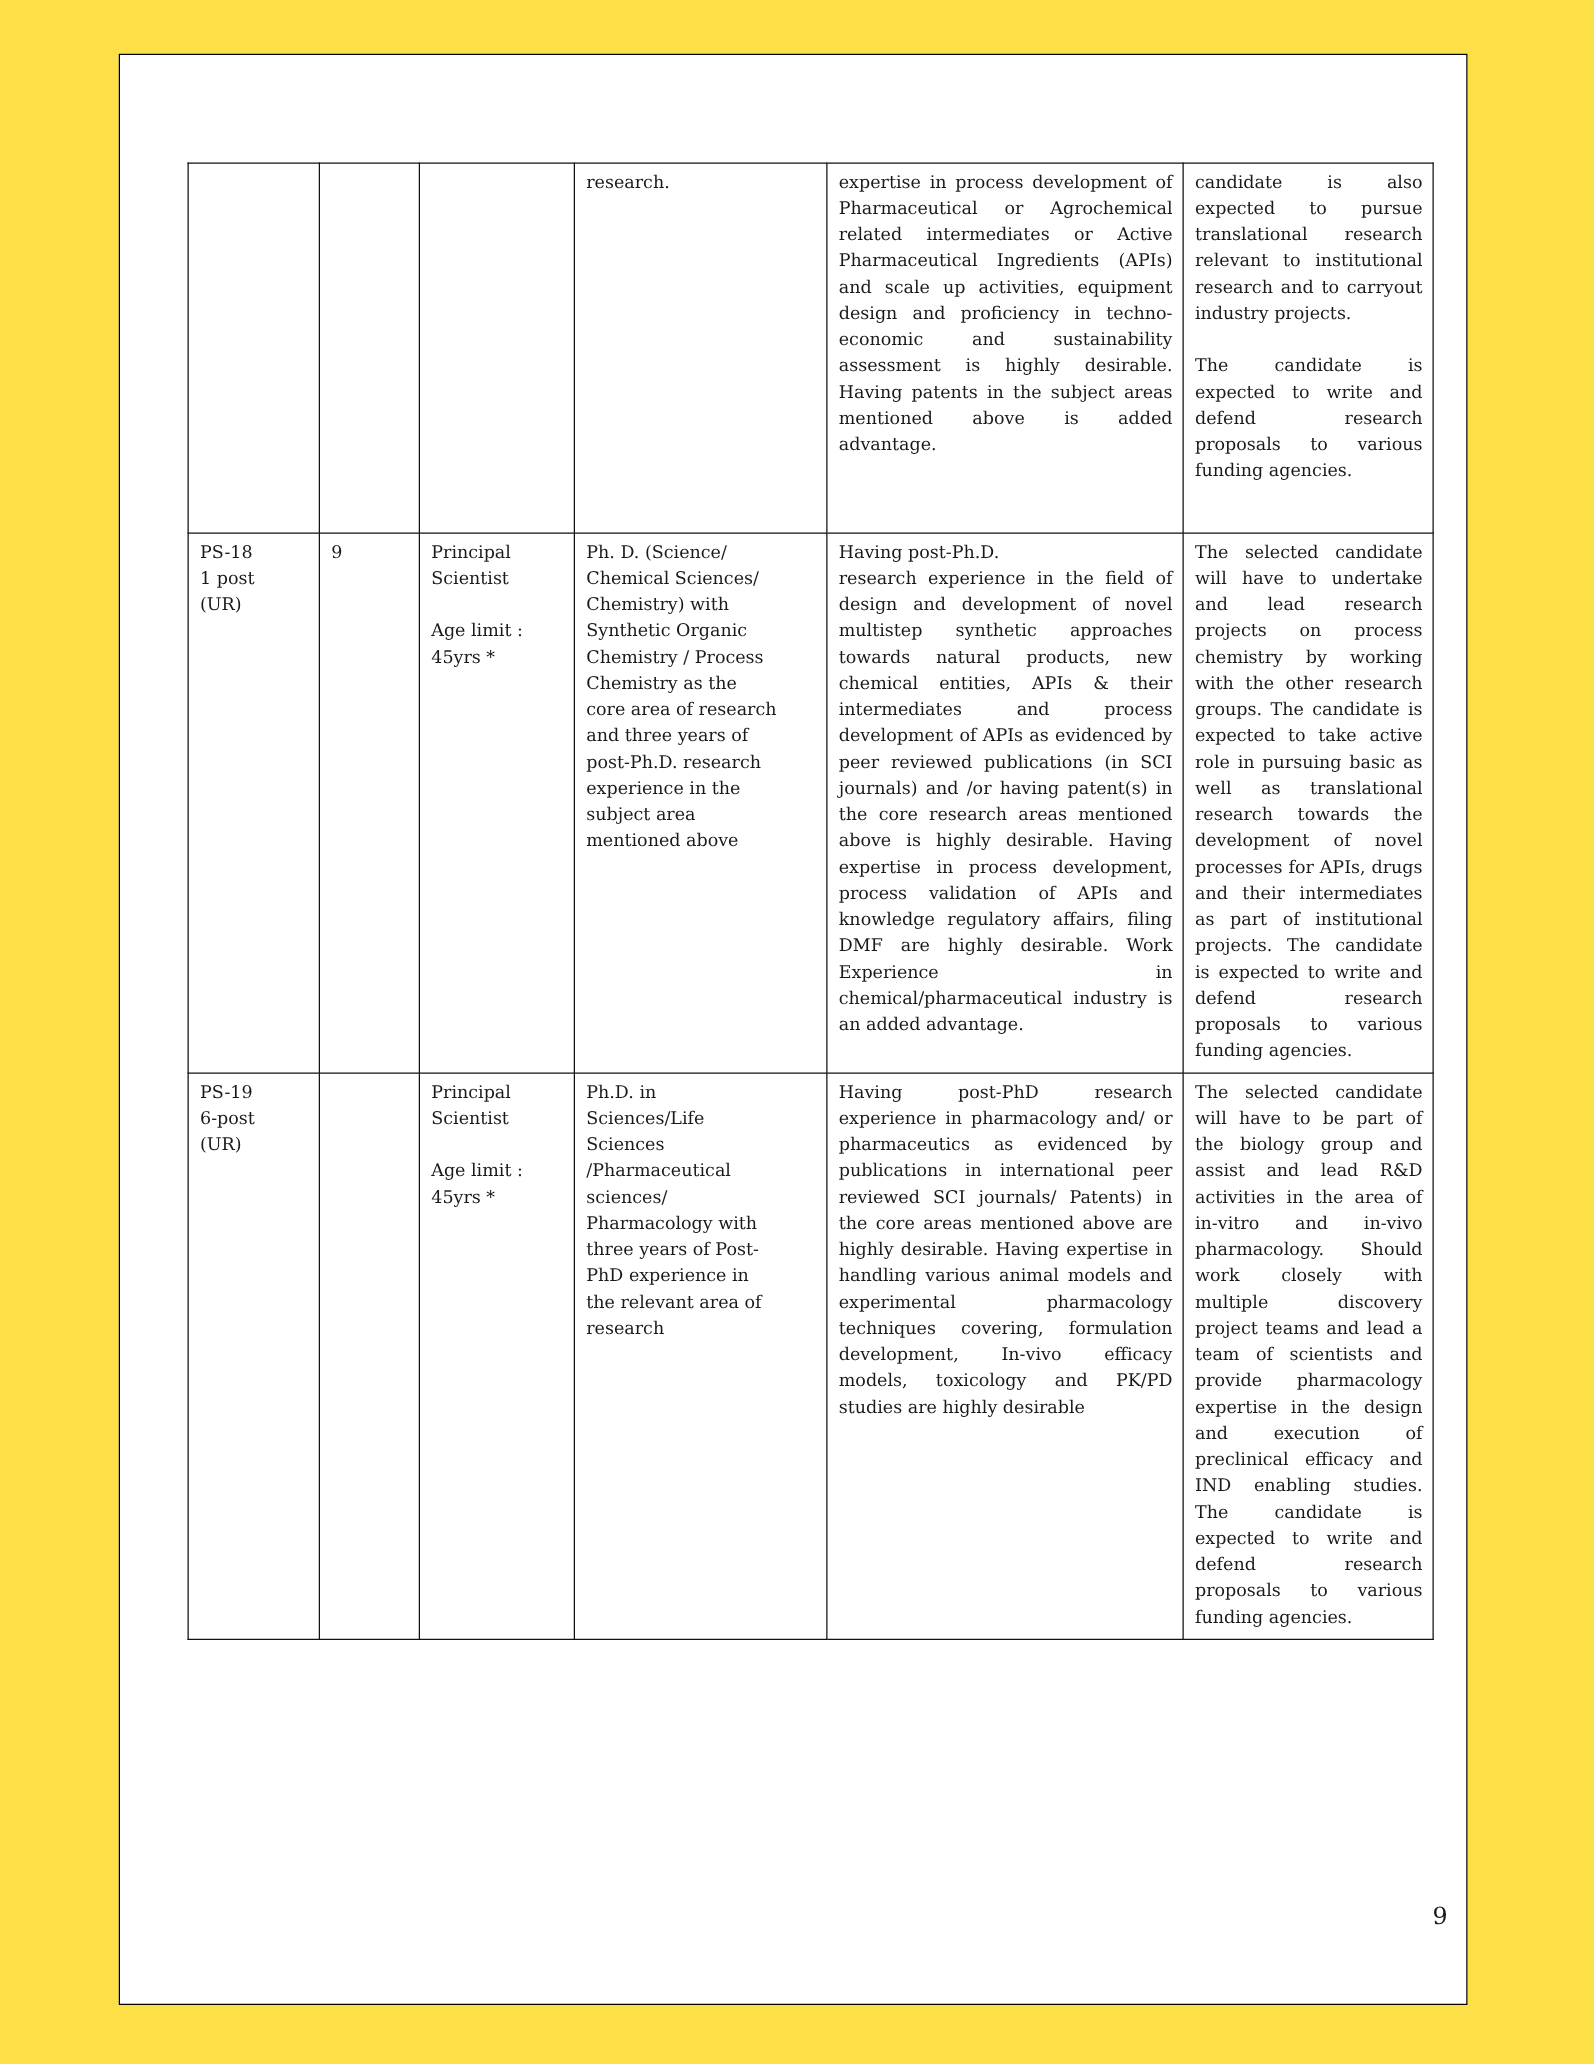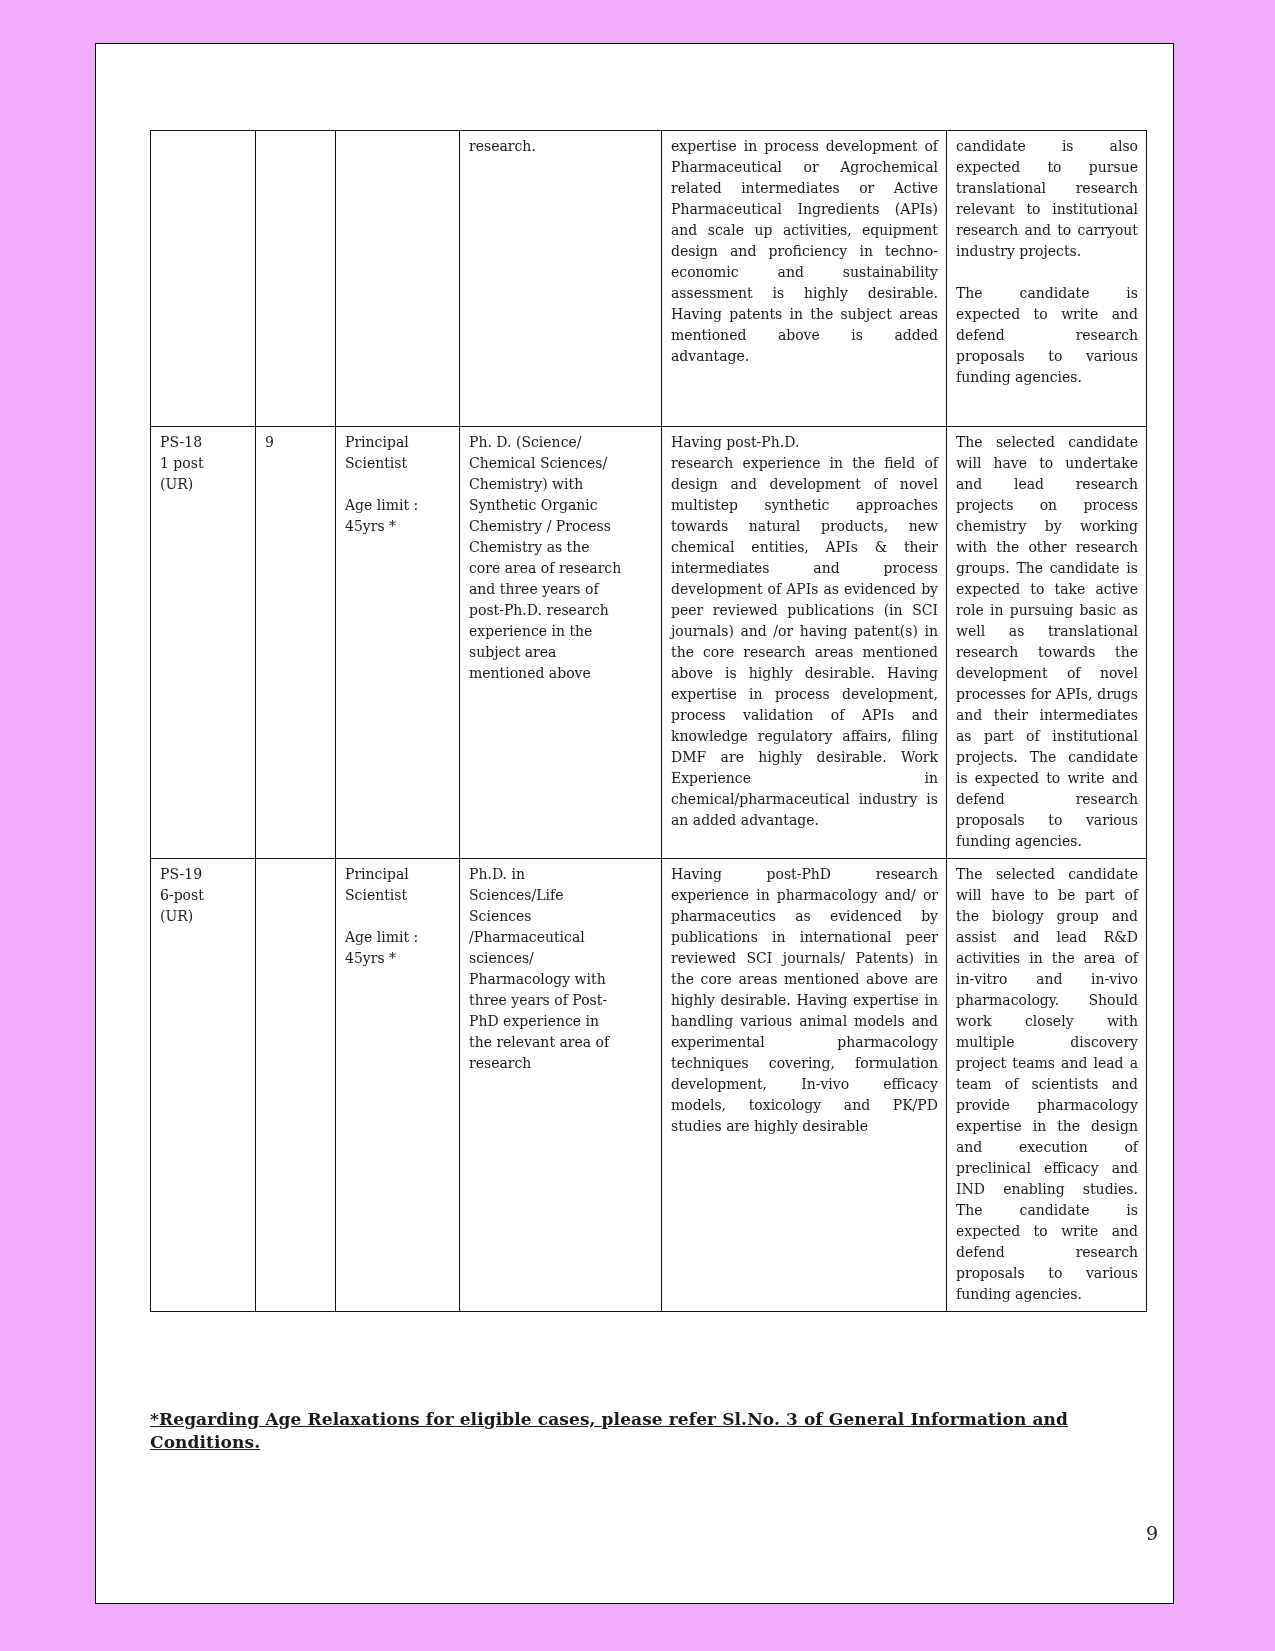--- a/index.html
+++ b/index.html
@@ -2,21 +2,21 @@
 <html><head>
 <meta charset="utf-8">
 <style>
   * { margin: 0; padding: 0; box-sizing: border-box; }
   html, body { background: #ffffff; }
   body { font-family: "DejaVu Serif", serif; color: #1a1a1a; }
   #canvas {
     position: relative;
     width: 1275px;
     height: 1651px;
-    background: #f0abfc;
+    background: #fde047;
     overflow: hidden;
   }
   .page-border {
     position: absolute;
     left: 95px; top: 43px;
     width: 1079px; height: 1561px;
     border: 1.5px solid #000000;
     background: #ffffff;
   }
   table.jobs {
@@ -174,18 +174,17 @@
           <div class="cell-text"><span>Having post-PhD research experience in pharmacology and/ or pharmaceutics as evidenced by publications in international peer reviewed SCI journals/ Patents) in the core areas mentioned above are highly desirable. Having expertise in handling various animal models and experimental pharmacology techniques covering, formulation development, </span><span class="it">In-vivo</span><span> efficacy models, toxicology and PK/PD studies are highly desirable</span></div>
         </td>
         <td class="just">
             <div class="cell-text">The selected candidate will have to be part of the biology group and assist and lead R&amp;D activities in the area of in-vitro and in-vivo pharmacology. Should work closely with multiple discovery project teams and lead a team of scientists and provide pharmacology expertise in the design and execution of preclinical efficacy and IND enabling studies. The candidate is expected to write and defend research proposals to various funding agencies.</div>
           </td>
       </tr>
     </tbody>
   </table>
 
   <div class="footer-block">
-    <div class="age-note">*Regarding Age Relaxations for eligible cases, please refer Sl.No. 3 of General Information and Conditions.</div>
   </div>
 
   <div class="page-number">9</div>
 
 </div>
 
 </body></html>

